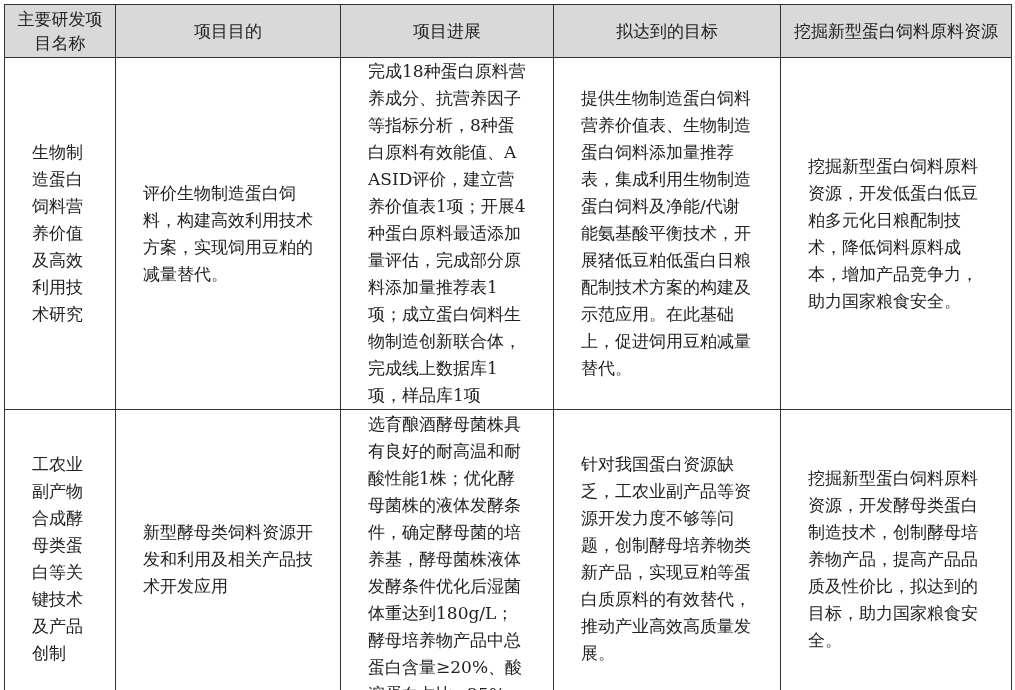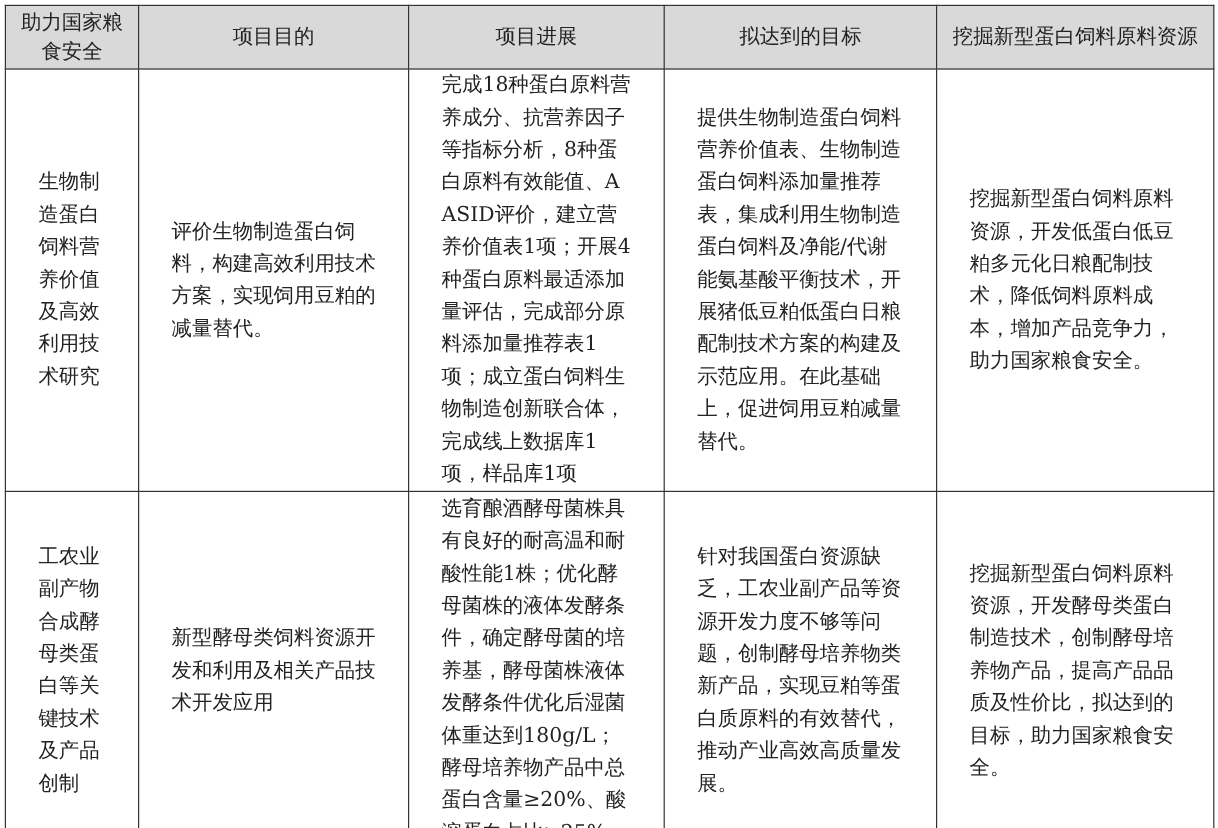--- a/index.html
+++ b/index.html
@@ -21,21 +21,21 @@
 <table class="rd">
   <colgroup>
     <col style="width:111px">
       <col style="width:225px">
       <col style="width:213px">
       <col style="width:227px">
       <col style="width:231px">
   </colgroup>
   <thead>
     <tr>
-      <th>助力国家粮食安全</th>
+      <th>主要研发项目名称</th>
       <th>项目目的</th>
       <th>项目进展</th>
       <th>拟达到的目标</th>
       <th>挖掘新型蛋白饲料原料资源</th>
     </tr>
   </thead>
   <tbody>
     <tr class="r1">
       <td class="c1">生物制造蛋白饲料营养价值及高效利用技术研究</td>
       <td>评价生物制造蛋白饲料，构建高效利用技术方案，实现饲用豆粕的减量替代。</td>

